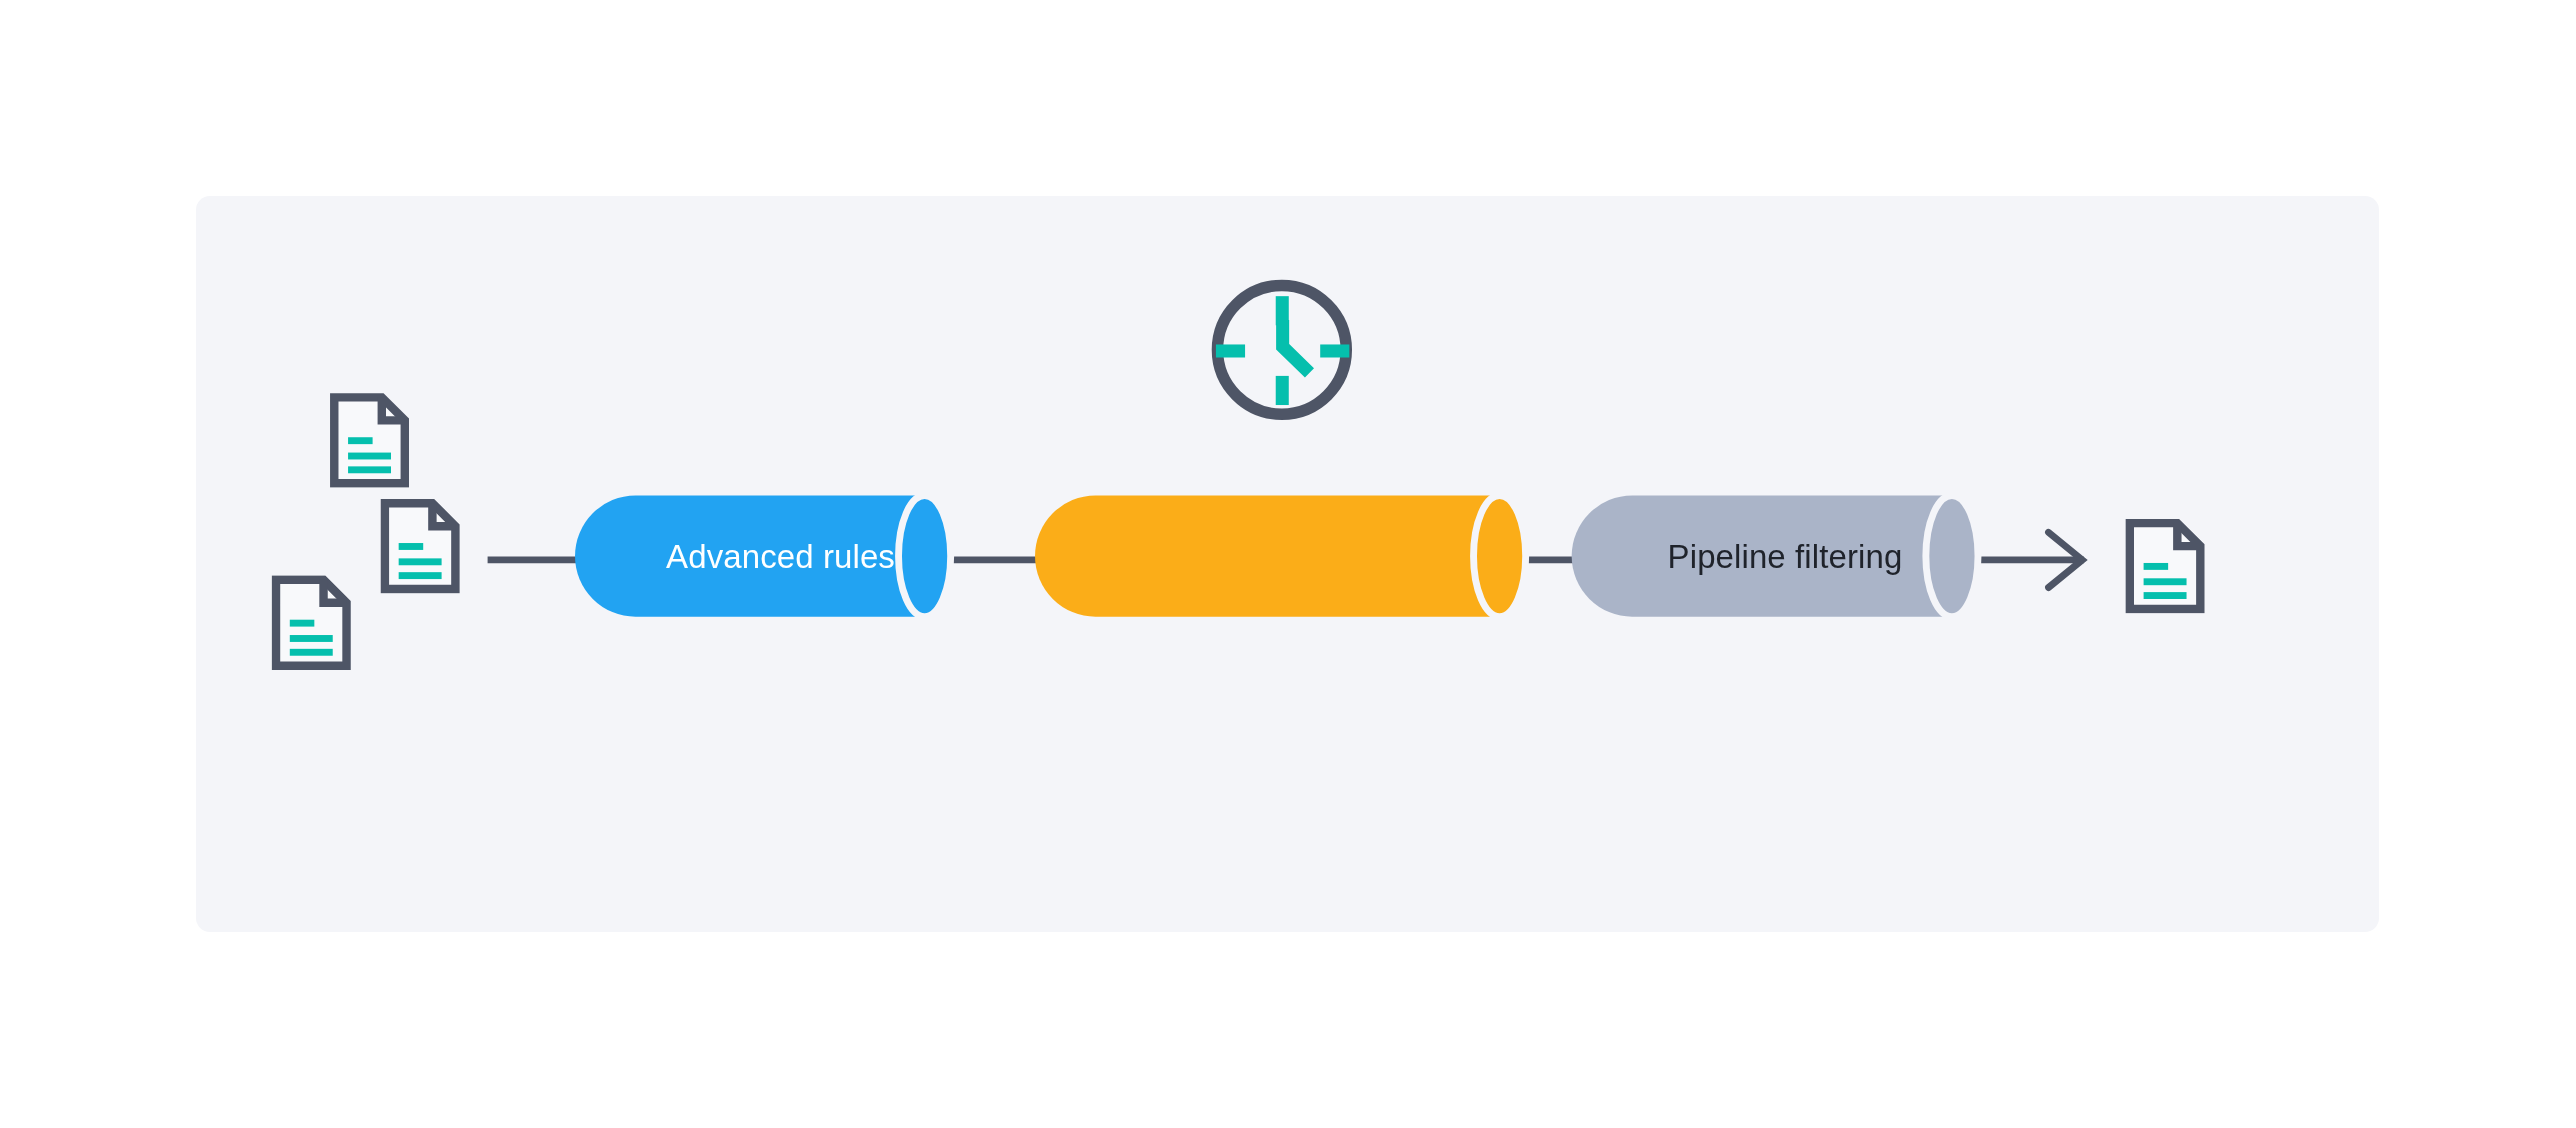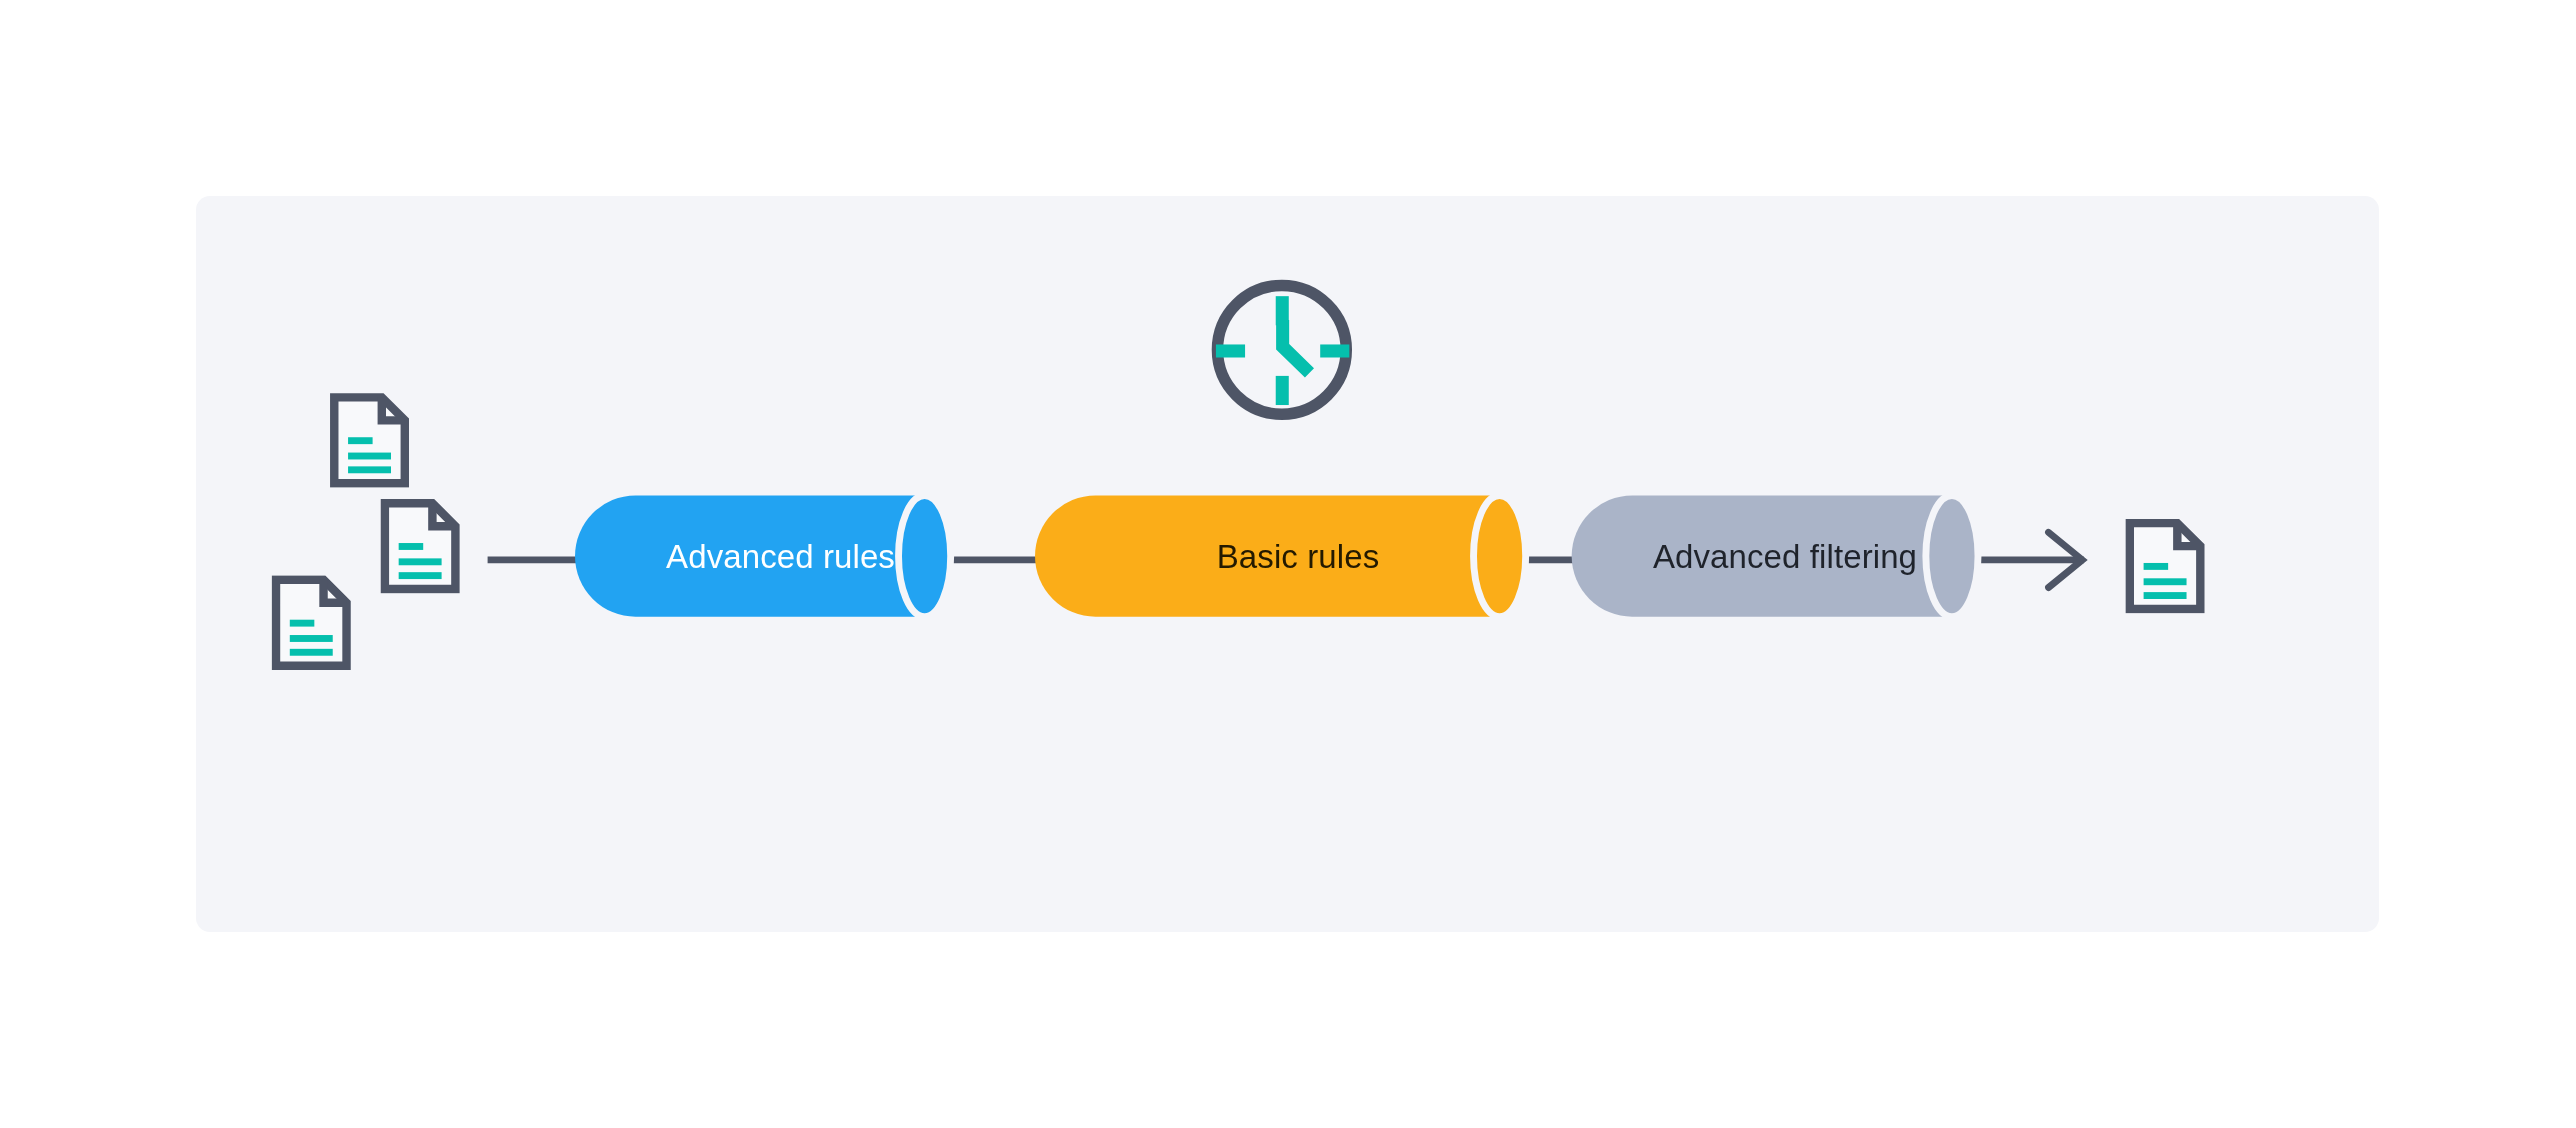--- a/index.html
+++ b/index.html
@@ -107,18 +107,17 @@
     </g>
 
     <g>
       <use href="#sym-doc" x="2772" y="676" width="104" height="124"></use>
     </g>
 
   </svg>
 
   <div class="cyl-label" id="label-0" style="left:636px; top:540px; width:289px;">Advanced rules</div>
 
-  <div class="cyl-label" id="label-1" style="left:1096px; top:540px; width:404px;">Basic rules</div>
 
-  <div class="cyl-label" id="label-2" style="left:1618px; top:540px; width:334px;">Advanced filtering</div>
+  <div class="cyl-label" id="label-2" style="left:1618px; top:540px; width:334px;">Pipeline filtering</div>
 
 </div>
 
 
 </body></html>

